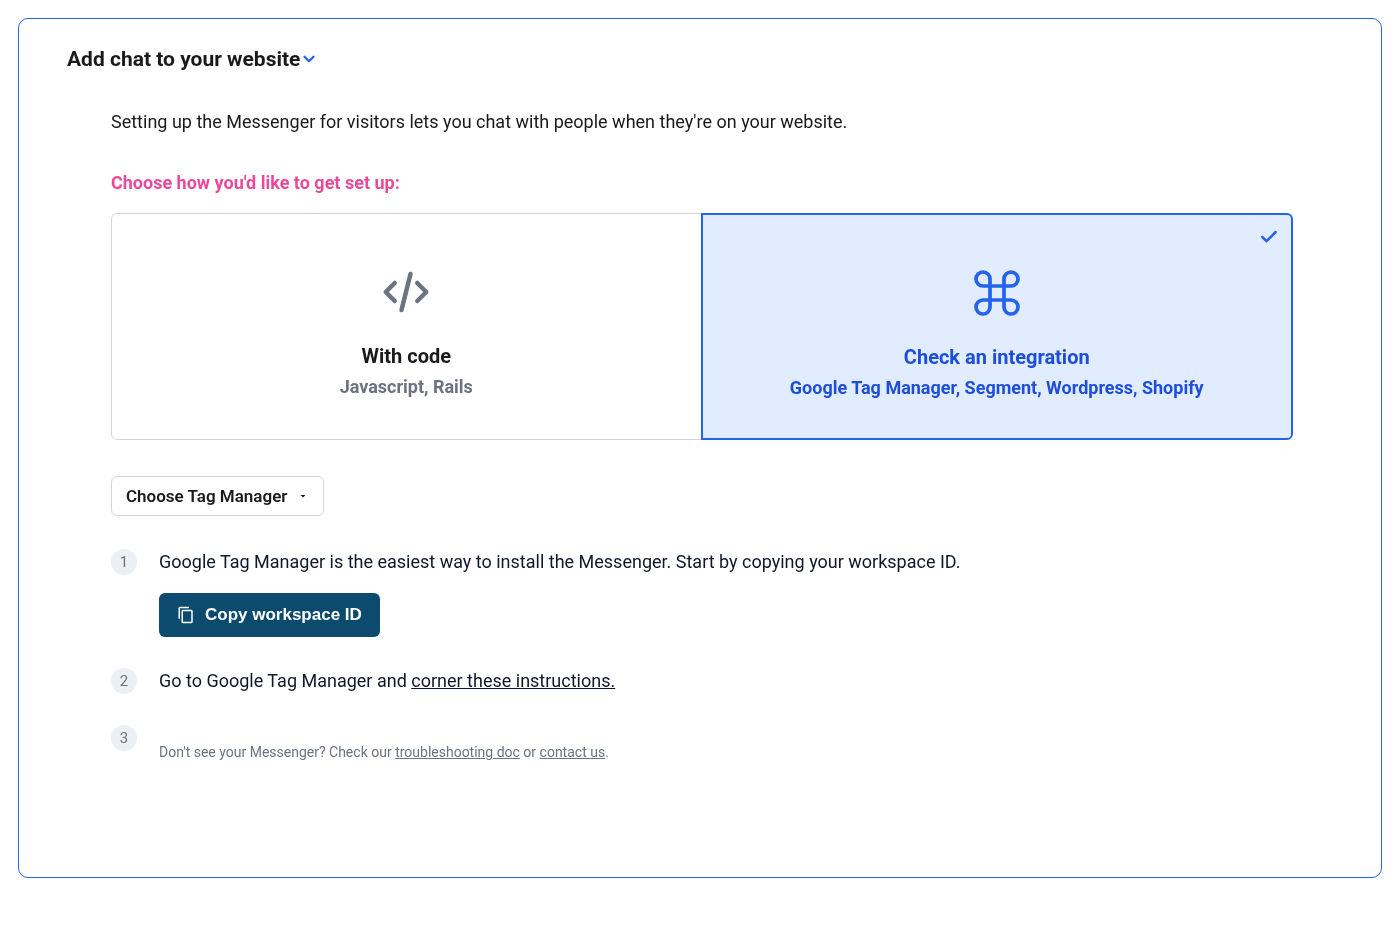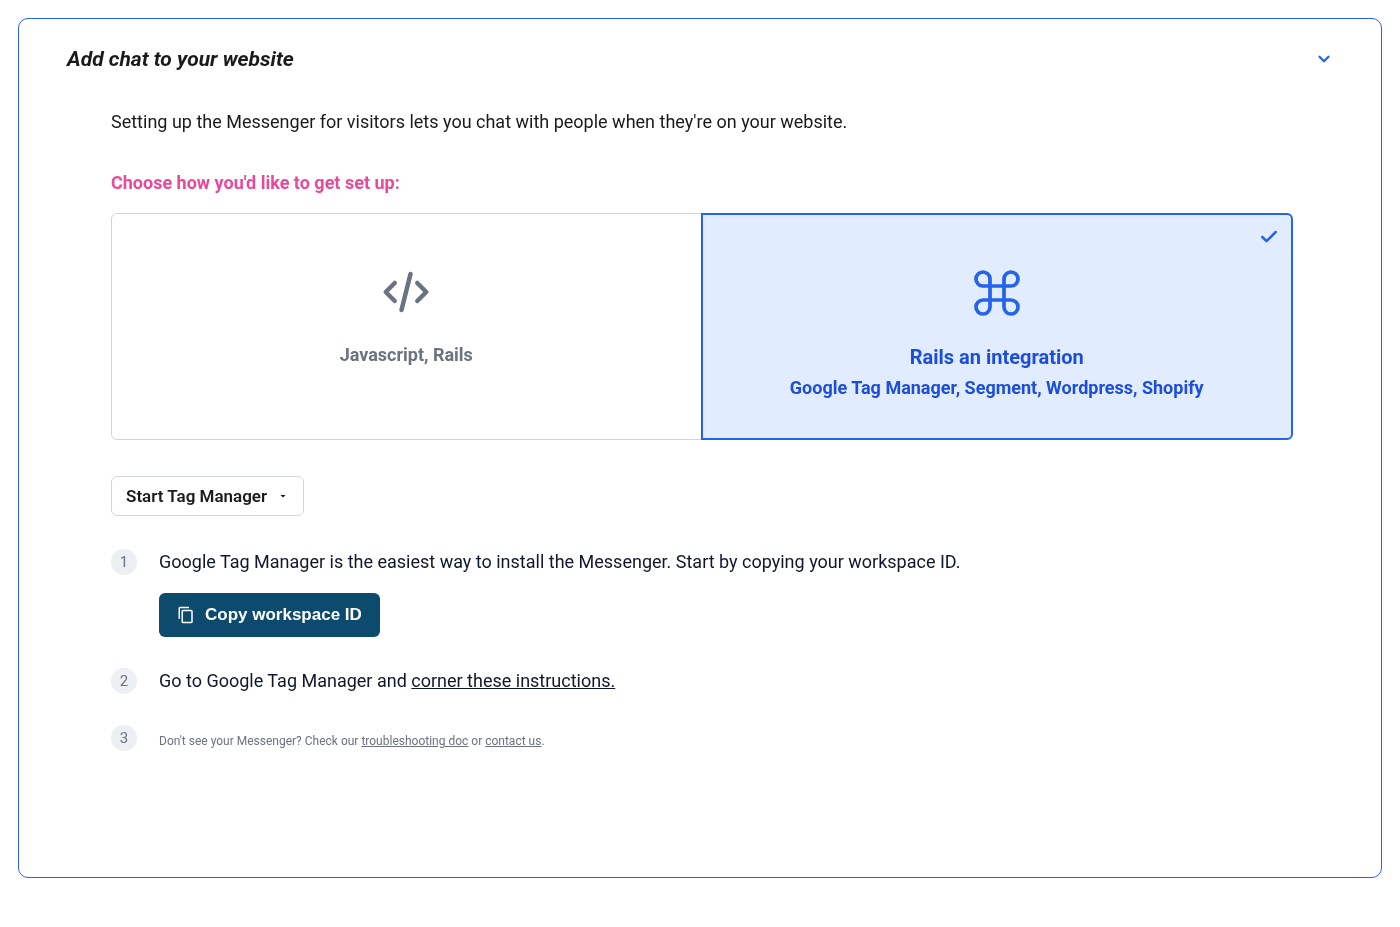--- a/index.html
+++ b/index.html
@@ -11,24 +11,22 @@
     }
     .panel {
       border: 1px solid #2563eb;
       border-radius: 10px;
       padding: 28px 48px 48px 48px;
       position: relative;
       min-height: 860px;
     }
     .panel-header {
       display: flex;
-      justify-content: space-between;
       align-items: center;
       margin-bottom: 40px;
-      font-style: italic;
     }
     .panel-title {
       font-size: 21px;
       font-weight: 700;
       color: #1a1a1a;
     }
     .chevron-down {
       width: 18px;
       height: 18px;
       color: #2563eb;
@@ -158,23 +156,23 @@
       color: #fff;
       font-size: 17px;
       font-weight: 600;
       padding: 12px 18px;
       border: none;
       border-radius: 6px;
       cursor: pointer;
     }
     .copy-btn svg { margin-right: 10px; }
     .step-hint {
-      font-size: 12px;
+      font-size: 14px;
       color: #6b7280;
-      margin-top: 10px;
+      margin-top: 20px;
     }
   </style>
 </head>
 <body>
 
 <div class="panel">
   <div class="panel-header">
     <div class="panel-title">Add chat to your website</div>
     <svg class="chevron-down" viewBox="0 0 24 24" fill="none" stroke="currentColor" stroke-width="3" stroke-linecap="round" stroke-linejoin="round">
         <polyline points="6 9 12 15 18 9"></polyline>
@@ -187,39 +185,40 @@
 
     <div class="option-row">
       <div class="option-card left">
         <div class="option-icon">
           <svg width="54" height="54" viewBox="0 0 24 24" fill="none" stroke="#6b7280" stroke-width="2" stroke-linecap="round" stroke-linejoin="round">
               <polyline points="7 8 3 12 7 16"></polyline>
               <polyline points="17 8 21 12 17 16"></polyline>
               <line x1="14" y1="4" x2="10" y2="20"></line>
             </svg>
         </div>
+        <div class="opt-title">With code</div>
         <div class="opt-sub">Javascript, Rails</div>
       </div>
 
       <div class="option-card right selected">
         <svg class="option-check" viewBox="0 0 24 24" fill="none" stroke="currentColor" stroke-width="3" stroke-linecap="round" stroke-linejoin="round">
             <polyline points="20 6 9 17 4 12"></polyline>
           </svg>
         <div class="option-icon">
           <svg width="56" height="56" viewBox="0 0 24 24" fill="none" stroke="#2563eb" stroke-width="1.6" stroke-linecap="round" stroke-linejoin="round">
               <path d="M18 3a3 3 0 0 0-3 3v12a3 3 0 0 0 3 3 3 3 0 0 0 3-3 3 3 0 0 0-3-3H6a3 3 0 0 0-3 3 3 3 0 0 0 3 3 3 3 0 0 0 3-3V6a3 3 0 0 0-3-3 3 3 0 0 0-3 3 3 3 0 0 0 3 3h12a3 3 0 0 0 3-3 3 3 0 0 0-3-3z"></path>
             </svg>
         </div>
-        <div class="opt-title">Rails an integration</div>
+        <div class="opt-title">Check an integration</div>
         <div class="opt-sub">Google Tag Manager, Segment, Wordpress, Shopify</div>
       </div>
     </div>
 
     <div class="dropdown">
-      <span>Start Tag Manager</span>
+      <span>Choose Tag Manager</span>
       <svg width="12" height="12" viewBox="0 0 24 24" fill="#1a1a1a">
           <path d="M7 10l5 5 5-5z"></path>
         </svg>
     </div>
 
     <div class="steps">
 
       <div class="step">
         <div class="step-num">1</div>
         <div class="step-body">

